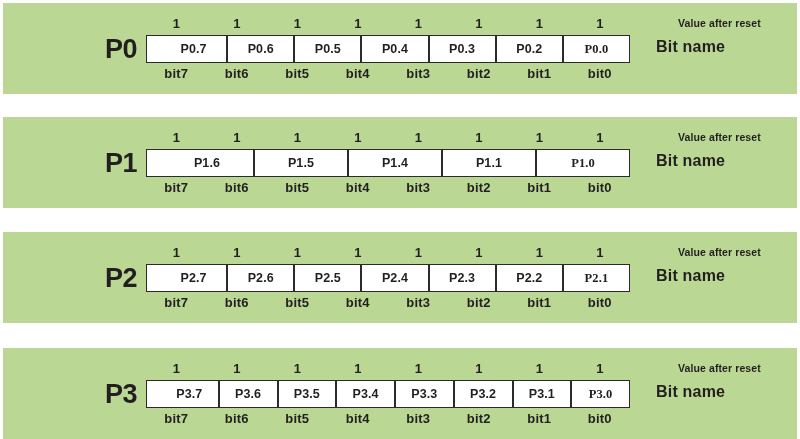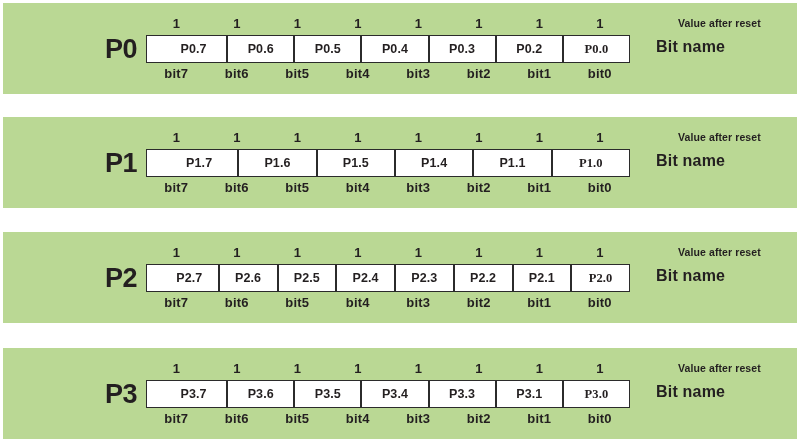--- a/index.html
+++ b/index.html
@@ -179,21 +179,20 @@
       <span class="reset-val">1</span>
       <span class="reset-val">1</span>
       <span class="reset-val">1</span>
       <span class="reset-val">1</span>
       <span class="reset-val">1</span>
       <span class="reset-val">1</span>
       <span class="reset-val">1</span>
     </div>
 
     <div class="reg-strip">
-      <div class="bit-cell">P1.7</div>
       <div class="bit-cell">P1.6</div>
       <div class="bit-cell">P1.5</div>
       <div class="bit-cell">P1.4</div>
       <div class="bit-cell">P1.1</div>
       <div class="bit-cell">P1.0</div>
     </div>
 
     <div class="bitlabel-row">
       <span class="bit-label">bit7</span>
       <span class="bit-label">bit6</span>
@@ -224,21 +223,20 @@
     </div>
 
     <div class="reg-strip">
       <div class="bit-cell">P2.7</div>
       <div class="bit-cell">P2.6</div>
       <div class="bit-cell">P2.5</div>
       <div class="bit-cell">P2.4</div>
       <div class="bit-cell">P2.3</div>
       <div class="bit-cell">P2.2</div>
       <div class="bit-cell">P2.1</div>
-      <div class="bit-cell">P2.0</div>
     </div>
 
     <div class="bitlabel-row">
       <span class="bit-label">bit7</span>
       <span class="bit-label">bit6</span>
       <span class="bit-label">bit5</span>
       <span class="bit-label">bit4</span>
       <span class="bit-label">bit3</span>
       <span class="bit-label">bit2</span>
       <span class="bit-label">bit1</span>
@@ -262,20 +260,21 @@
       <span class="reset-val">1</span>
       <span class="reset-val">1</span>
     </div>
 
     <div class="reg-strip">
       <div class="bit-cell">P3.7</div>
       <div class="bit-cell">P3.6</div>
       <div class="bit-cell">P3.5</div>
       <div class="bit-cell">P3.4</div>
       <div class="bit-cell">P3.3</div>
+      <div class="bit-cell">P3.2</div>
       <div class="bit-cell">P3.1</div>
       <div class="bit-cell">P3.0</div>
     </div>
 
     <div class="bitlabel-row">
       <span class="bit-label">bit7</span>
       <span class="bit-label">bit6</span>
       <span class="bit-label">bit5</span>
       <span class="bit-label">bit4</span>
       <span class="bit-label">bit3</span>

